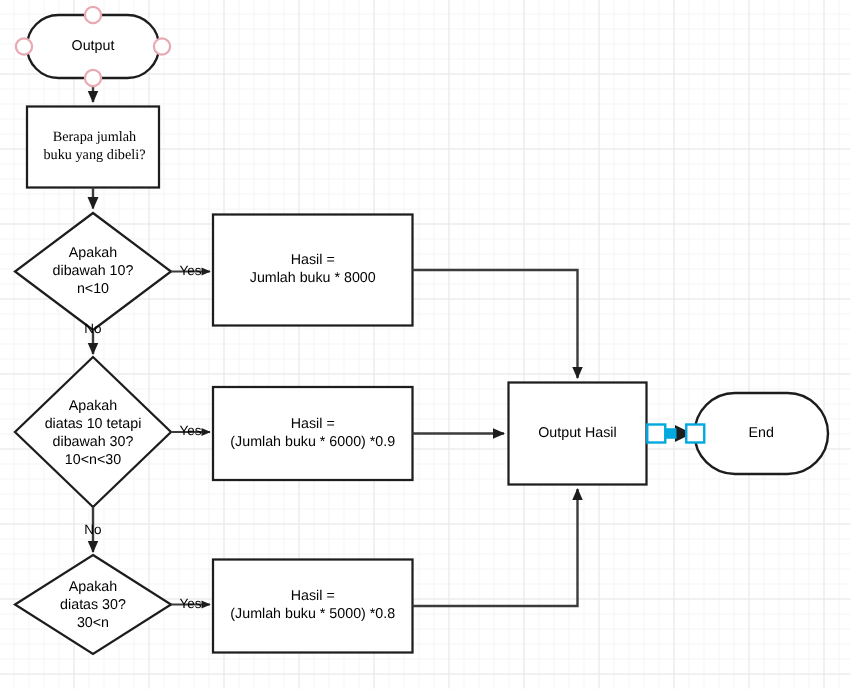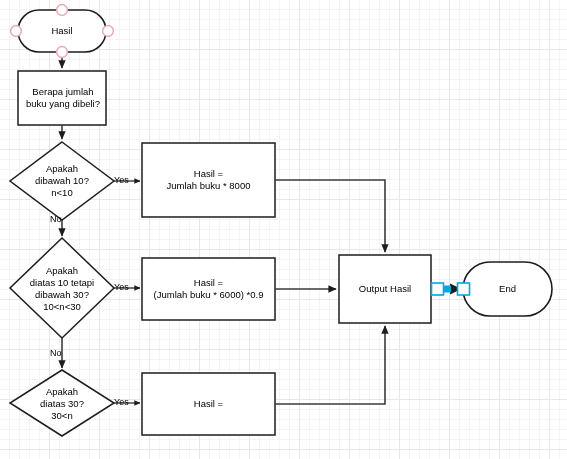--- a/index.html
+++ b/index.html
@@ -41,21 +41,21 @@
     line-height: 12px;
     pointer-events: none;
     white-space: pre-line;
   }
   .edge-label {
     position: absolute;
     color: #000000;
     font-size: 9px;
     line-height: 10px;
     background: transparent;
-    text-align: left;
+    text-align: center;
     white-space: nowrap;
   }
   .bold-line {
     font-weight: bold;
   }
 </style>
 </head>
 <body>
 
 <div id="canvas">
@@ -139,23 +139,23 @@
     </g>
 
     <g>
       <circle cx="62" cy="10" r="5.4" fill="#ffffff" stroke="#e8a9b3" stroke-width="1.5"></circle>
       <circle cx="62" cy="52" r="5.4" fill="#ffffff" stroke="#e8a9b3" stroke-width="1.5"></circle>
       <circle cx="16" cy="31" r="5.4" fill="#ffffff" stroke="#e8a9b3" stroke-width="1.5"></circle>
       <circle cx="108" cy="31" r="5.4" fill="#ffffff" stroke="#e8a9b3" stroke-width="1.5"></circle>
     </g>
   </svg>
 
-  <div class="node-label" style="left:18px; top:10px; width:88px; height:42px;">Hasil</div>
+  <div class="node-label" style="left:18px; top:10px; width:88px; height:42px;">Output</div>
 
-  <div class="node-label" style="left:18px; top:71px; width:90px; height:54px;">Berapa jumlah
+  <div class="node-label" style="left:18px; top:71px; width:90px; height:54px;font-family:Liberation Serif, serif;">Berapa jumlah
 buku yang dibeli?</div>
 
   <div class="node-label" style="left:14px; top:152px; width:96px; height:58px;">Apakah
 dibawah 10?
 n&lt;10</div>
 
   <div class="node-label" style="left:8px; top:262px; width:108px; height:54px;">Apakah
 diatas 10 tetapi
 dibawah 30?
 10&lt;n&lt;30</div>
@@ -169,20 +169,21 @@
     <span>Jumlah buku * 8000</span>
   </div>
 
   <div class="node-label" style="left:142px; top:258px; width:133px; height:62px; flex-direction:column;">
     <span>Hasil =</span>
     <span>(Jumlah buku * 6000) *0.9</span>
   </div>
 
   <div class="node-label" style="left:142px; top:373px; width:133px; height:62px; flex-direction:column;">
     <span>Hasil =</span>
+    <span>(Jumlah buku * 5000) *0.8</span>
   </div>
 
   <div class="node-label" style="left:463px; top:262px; width:89px; height:54px;">End</div>
 
   <div class="node-label" style="left:339px; top:255px; width:92px; height:68px;">Output Hasil</div>
 
   <div class="edge-label" style="left:114px; top:175px; width:26px;">Yes</div>
 
   <div class="edge-label" style="left:50px; top:214px; width:24px;">No</div>
 

